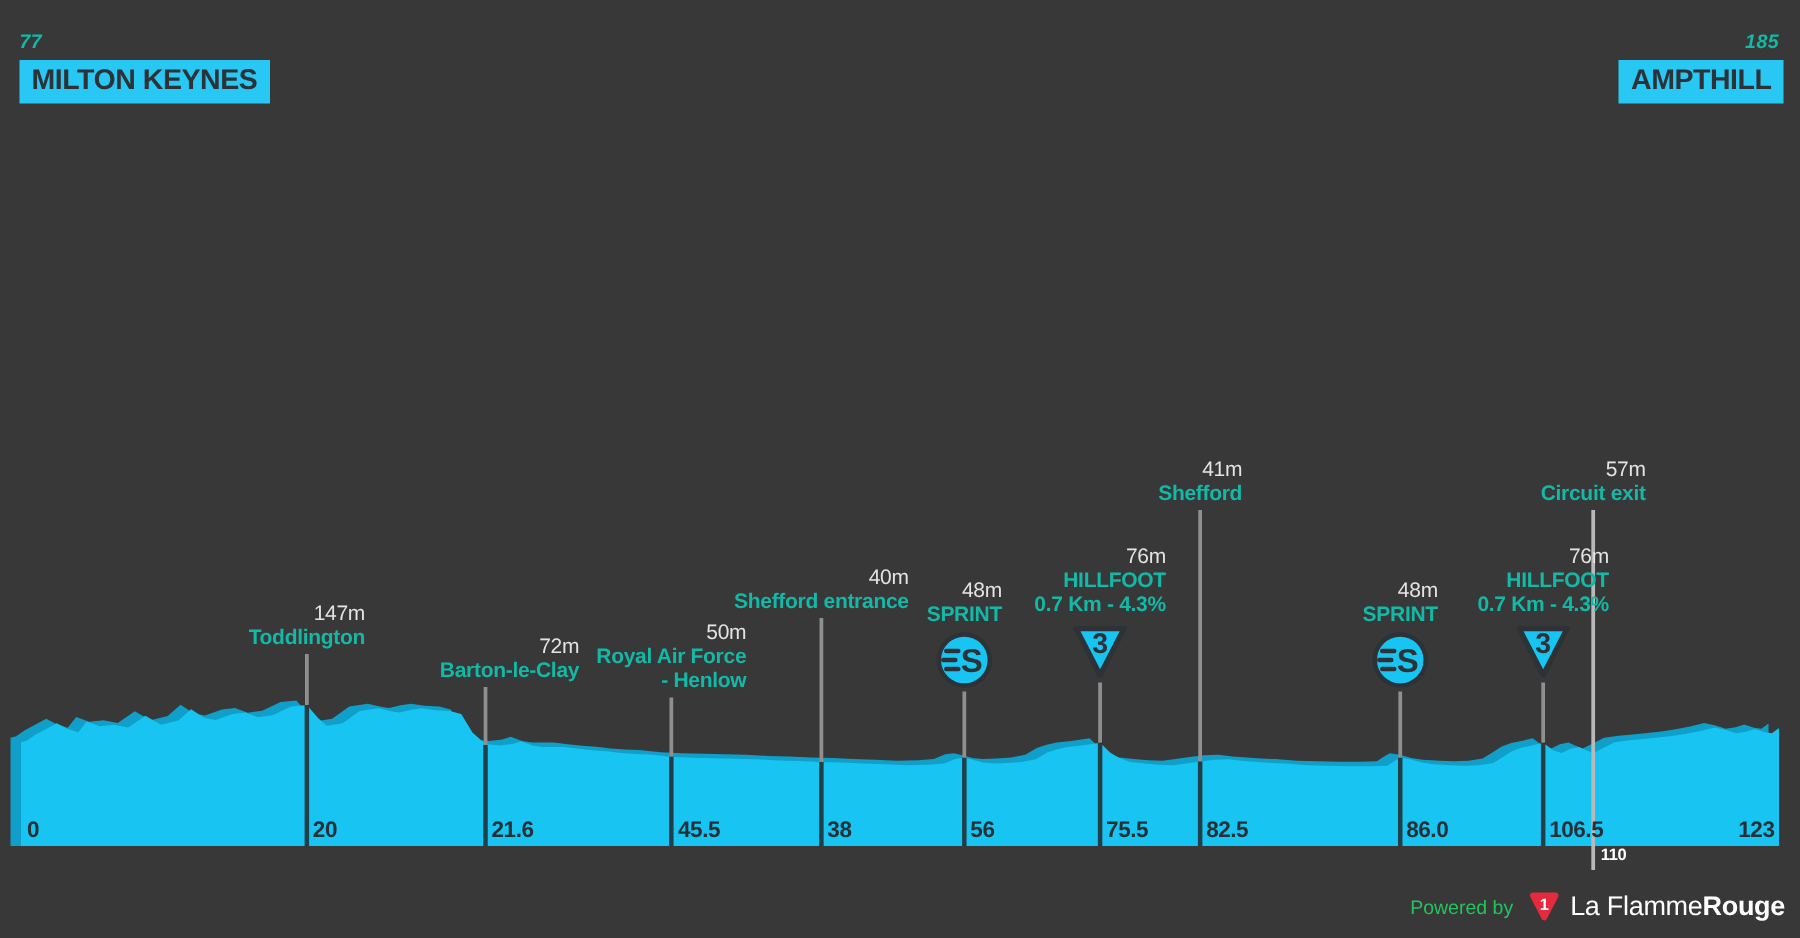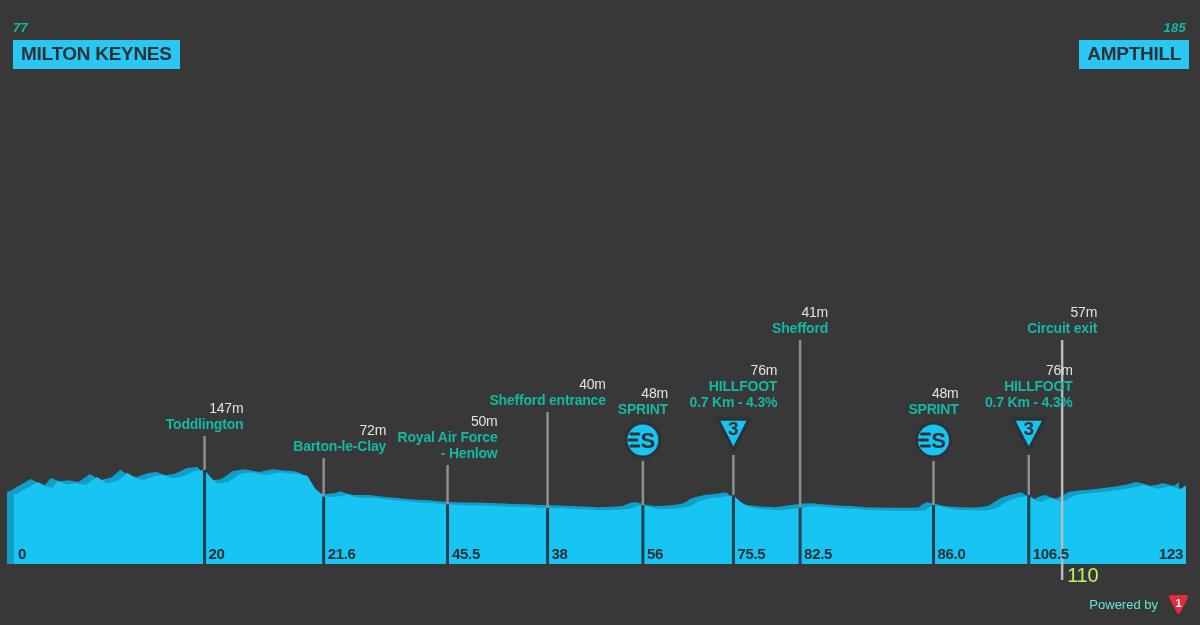--- a/index.html
+++ b/index.html
@@ -7,23 +7,23 @@
   #stage{position:relative;width:1200px;height:625px;background:#383838;}
   #profile-svg{position:absolute;left:0;top:0;}
   .hdr-elev{position:absolute;top:20px;font-size:13px;font-weight:700;font-style:italic;color:#14b8a6;letter-spacing:.3px;}
   .hdr-name{position:absolute;top:40px;font-size:19px;font-weight:700;color:#2d3237;background:#29c7f4;
             padding:3px 8px 4px;letter-spacing:-.3px;white-space:nowrap;}
   .wp{position:absolute;transform:translateX(-50%);text-align:right;white-space:nowrap;line-height:16px;}
   .wp-elev{color:#e3e3e3;font-size:14px;font-weight:400;letter-spacing:-.2px;}
   .wp-name{color:#14b8a6;font-size:14px;font-weight:700;letter-spacing:-.2px;}
   .ax{position:absolute;top:545px;font-size:15px;font-weight:700;color:#273036;letter-spacing:-.3px;}
   .ax.right{transform:translateX(-100%);}
-  .sub{position:absolute;top:564px;font-size:20px;font-weight:400;color:#bef264;letter-spacing:-.2px;}
+  .sub{position:absolute;top:564px;font-size:11px;font-weight:700;color:#ffffff;letter-spacing:-.2px;}
   .footer{position:absolute;right:10px;top:593px;display:flex;align-items:center;}
-  .powered{color:#5eead4;font-size:13px;margin-right:9px;}
+  .powered{color:#22c55e;font-size:13px;margin-right:9px;}
   .brand{color:#ffffff;font-size:18px;margin-left:6px;letter-spacing:-.2px;}
   .brand b{font-weight:700;}
 </style>
 </head>
 <body>
 
 <div id="stage">
   <svg id="profile-svg" width="1200" height="625">
       <polygon points="7,564 7,491.86500000000007 10.81138211382114,490.80000000000007 16.528455284552848,486.89500000000004 30.821138211382113,479.08500000000004 37.49105691056911,482.63500000000005 45.113821138211385,485.12000000000006 50.83089430894309,478.02000000000004 59.40650406504065,481.21500000000003 68.9349593495935,480.15000000000003 78.46341463414635,481.92500000000007 89.89756097560975,474.11500000000007 100.37886178861788,480.15000000000003 111.8130081300813,477.31000000000006 120.38861788617886,469.855 128.96422764227643,475.535 136.58699186991868,476.95500000000004 148.02113821138212,473.05000000000007 156.59674796747964,471.98500000000007 165.17235772357725,475.18000000000006 174.7008130081301,473.76000000000005 187.0878048780488,468.08000000000004 197.5691056910569,467.01500000000004 205.1918699186992,475.89000000000004 210.9089430894309,480.86000000000007 221.390243902439,479.08500000000004 232.82439024390243,470.9200000000001 245.21138211382114,469.14500000000004 254.739837398374,471.27500000000003 259.5040650406504,471.98500000000007 267.1268292682927,470.21000000000004 273.7967479674797,469.14500000000004 283.3252032520325,470.56500000000005 292.8536585365854,470.9200000000001 300.4764227642276,473.05000000000007 308.09918699186994,485.475 316.6747967479675,492.93000000000006 326.2032520325203,493.99500000000006 334.77886178861786,492.93000000000006 340.4959349593496,491.15500000000003 348.1186991869919,493.99500000000006 354.7886178861789,495.06000000000006 369.0813008130081,495.06000000000006 378.609756097561,496.12500000000006 388.1382113821138,497.19000000000005 397.6666666666667,497.90000000000003 407.1951219512195,498.96500000000003 416.7235772357724,499.67500000000007 426.2520325203252,500.03000000000003 440.5447154471545,501.45000000000005 454.8373983739837,502.16 469.130081300813,502.51500000000004 483.4227642276423,502.87000000000006 497.7154471544715,503.225 512.0081300813008,503.93500000000006 526.30081300813,504.29 540.5934959349594,505.00000000000006 554.8861788617886,505.355 569.1788617886178,506.06500000000005 583.4715447154472,506.4200000000001 597.7642276422764,507.13000000000005 612.0569105691056,506.77500000000003 622.5382113821138,506.06500000000005 630.1609756097561,502.87000000000006 635.8780487804878,502.16 641.5951219512195,503.58000000000004 648.2650406504064,505.355 654.9349593495934,506.06500000000005 664.4634146341464,505.71000000000004 673.9918699186992,505.00000000000006 683.520325203252,503.225 691.1430894308943,498.61000000000007 697.8130081300814,496.48 704.4829268292683,495.06000000000006 714.0113821138212,493.99500000000006 726.3983739837398,492.22 733.0682926829269,498.61000000000007 738.7853658536585,502.16 746.4081300813008,505.00000000000006 755.9365853658536,506.06500000000005 765.4650406504065,506.77500000000003 774.9934959349594,507.13000000000005 783.569105691057,506.06500000000005 793.0975609756098,504.64500000000004 802.6260162601626,503.58000000000004 812.1544715447154,503.225 821.6829268292682,504.29 831.2113821138212,505.00000000000006 840.739837398374,505.71000000000004 850.2682926829268,506.06500000000005 864.560975609756,507.13000000000005 878.8536585365854,507.48500000000007 893.1463414634146,507.84000000000003 907.439024390244,507.84000000000003 917.920325203252,507.48500000000007 922.6845528455284,504.29 926.4959349593496,502.16 933.1658536585367,503.225 940.7886178861788,505.355 948.4113821138211,506.4200000000001 959.8455284552846,507.13000000000005 969.3739837398374,507.48500000000007 978.9024390243902,507.13000000000005 988.430894308943,505.71000000000004 994.1479674796748,502.16 1000.8178861788617,497.90000000000003 1007.4878048780488,495.415 1014.1577235772359,493.99500000000006 1021.780487804878,492.22 1028.450406504065,497.19000000000005 1034.1674796747966,498.96500000000003 1039.8845528455286,496.12500000000006 1045.60162601626,495.06000000000006 1050.3658536585365,497.19000000000005 1055.1300813008131,498.96500000000003 1060.8471544715446,496.12500000000006 1069.4227642276423,491.86500000000007 1078.9512195121952,490.44500000000005 1088.479674796748,489.73500000000007 1098.0081300813008,488.6700000000001 1107.5365853658536,487.605 1117.0650406504064,486.18500000000006 1126.5934959349593,484.41 1136.121951219512,481.92500000000007 1143.7447154471545,483.70000000000005 1150.4146341463415,485.83000000000004 1157.0845528455284,484.76500000000004 1162.8016260162601,482.99000000000007 1169.4715447154472,485.12000000000006 1174.2357723577236,485.83000000000004 1179,482.28000000000003 1179,564" fill="#0f9fc8"></polygon>
       <polygon points="14,564 14,494.86500000000007 17.81138211382114,493.80000000000007 23.528455284552848,489.89500000000004 37.82113821138211,482.08500000000004 44.49105691056911,485.63500000000005 52.113821138211385,488.12000000000006 57.83089430894309,481.02000000000004 66.40650406504065,484.21500000000003 75.9349593495935,483.15000000000003 85.46341463414635,484.92500000000007 96.89756097560975,477.11500000000007 107.37886178861788,483.15000000000003 118.8130081300813,480.31000000000006 127.38861788617886,472.855 135.96422764227643,478.535 143.58699186991868,479.95500000000004 155.02113821138212,476.05000000000007 163.59674796747964,474.98500000000007 172.17235772357725,478.18000000000006 181.7008130081301,476.76000000000005 194.0878048780488,471.08000000000004 204.5691056910569,470.01500000000004 212.1918699186992,478.89000000000004 217.9089430894309,483.86000000000007 228.390243902439,482.08500000000004 239.82439024390243,473.9200000000001 252.21138211382114,472.14500000000004 261.739837398374,474.27500000000003 266.5040650406504,474.98500000000007 274.1268292682927,473.21000000000004 280.7967479674797,472.14500000000004 290.3252032520325,473.56500000000005 299.8536585365854,473.9200000000001 307.4764227642276,476.05000000000007 315.09918699186994,488.475 323.6747967479675,495.93000000000006 333.2032520325203,496.99500000000006 341.77886178861786,495.93000000000006 347.4959349593496,494.15500000000003 355.1186991869919,496.99500000000006 361.7886178861789,498.06000000000006 376.0813008130081,498.06000000000006 385.609756097561,499.12500000000006 395.1382113821138,500.19000000000005 404.6666666666667,500.90000000000003 414.1951219512195,501.96500000000003 423.7235772357724,502.67500000000007 433.2520325203252,503.03000000000003 447.5447154471545,504.45000000000005 461.8373983739837,505.16 476.130081300813,505.51500000000004 490.4227642276423,505.87000000000006 504.7154471544715,506.225 519.0081300813008,506.93500000000006 533.30081300813,507.29 547.5934959349594,508.00000000000006 561.8861788617886,508.355 576.1788617886178,509.06500000000005 590.4715447154472,509.4200000000001 604.7642276422764,510.13000000000005 619.0569105691056,509.77500000000003 629.5382113821138,509.06500000000005 637.1609756097561,505.87000000000006 642.8780487804878,505.16 648.5951219512195,506.58000000000004 655.2650406504064,508.355 661.9349593495934,509.06500000000005 671.4634146341464,508.71000000000004 680.9918699186992,508.00000000000006 690.520325203252,506.225 698.1430894308943,501.61000000000007 704.8130081300814,499.48 711.4829268292683,498.06000000000006 721.0113821138212,496.99500000000006 733.3983739837398,495.22 740.0682926829269,501.61000000000007 745.7853658536585,505.16 753.4081300813008,508.00000000000006 762.9365853658536,509.06500000000005 772.4650406504065,509.77500000000003 781.9934959349594,510.13000000000005 790.569105691057,509.06500000000005 800.0975609756098,507.64500000000004 809.6260162601626,506.58000000000004 819.1544715447154,506.225 828.6829268292682,507.29 838.2113821138212,508.00000000000006 847.739837398374,508.71000000000004 857.2682926829268,509.06500000000005 871.560975609756,510.13000000000005 885.8536585365854,510.48500000000007 900.1463414634146,510.84000000000003 914.439024390244,510.84000000000003 924.920325203252,510.48500000000007 929.6845528455284,507.29 933.4959349593496,505.16 940.1658536585367,506.225 947.7886178861788,508.355 955.4113821138211,509.4200000000001 966.8455284552846,510.13000000000005 976.3739837398374,510.48500000000007 985.9024390243902,510.13000000000005 995.430894308943,508.71000000000004 1001.1479674796748,505.16 1007.8178861788617,500.90000000000003 1014.4878048780488,498.415 1021.1577235772359,496.99500000000006 1028.780487804878,495.22 1035.450406504065,500.19000000000005 1041.1674796747966,501.96500000000003 1046.8845528455286,499.12500000000006 1052.60162601626,498.06000000000006 1057.3658536585365,500.19000000000005 1062.1300813008131,501.96500000000003 1067.8471544715446,499.12500000000006 1076.4227642276423,494.86500000000007 1085.9512195121952,493.44500000000005 1095.479674796748,492.73500000000007 1105.0081300813008,491.6700000000001 1114.5365853658536,490.605 1124.0650406504064,489.18500000000006 1133.5934959349593,487.41 1143.121951219512,484.92500000000007 1150.7447154471545,486.70000000000005 1157.4146341463415,488.83000000000004 1164.0845528455284,487.76500000000004 1169.8016260162601,485.99000000000007 1176.4715447154472,488.12000000000006 1181.2357723577236,488.83000000000004 1186,485.28000000000003 1186,564" fill="#18c4f1"></polygon>
@@ -74,20 +74,21 @@
   <div class="hdr-name" style="left:13px">MILTON KEYNES</div>
   <div class="hdr-elev" style="right:14px">185</div>
   <div class="hdr-name" style="right:11px">AMPTHILL</div>
 
   <div class="footer">
     <span class="powered">Powered by</span>
     <svg width="23" height="23" viewBox="0 0 23 23">
       <path d="M4 4 L19 4 L11.5 18.5 Z" fill="#e62a3d" stroke="#e62a3d" stroke-width="4" stroke-linejoin="round"></path>
       <text x="11.5" y="13.5" text-anchor="middle" font-size="11" font-weight="bold" fill="#ffffff" font-family="Liberation Sans, sans-serif">1</text>
     </svg>
+    <span class="brand"><span>La Flamme</span><b>Rouge</b></span>
   </div>
 <div class="wp" style="left: 204.569px; bottom: 193px;">
       <div class="wp-elev">147m</div>
       <div class="wp-name">Toddlington</div>
     </div>
     <div class="wp" style="left: 323.675px; bottom: 171px; margin-left: 16px;">
       <div class="wp-elev">72m</div>
       <div class="wp-name">Barton-le-Clay</div>
     </div>
     <div class="wp" style="left: 447.545px; bottom: 164px;">

